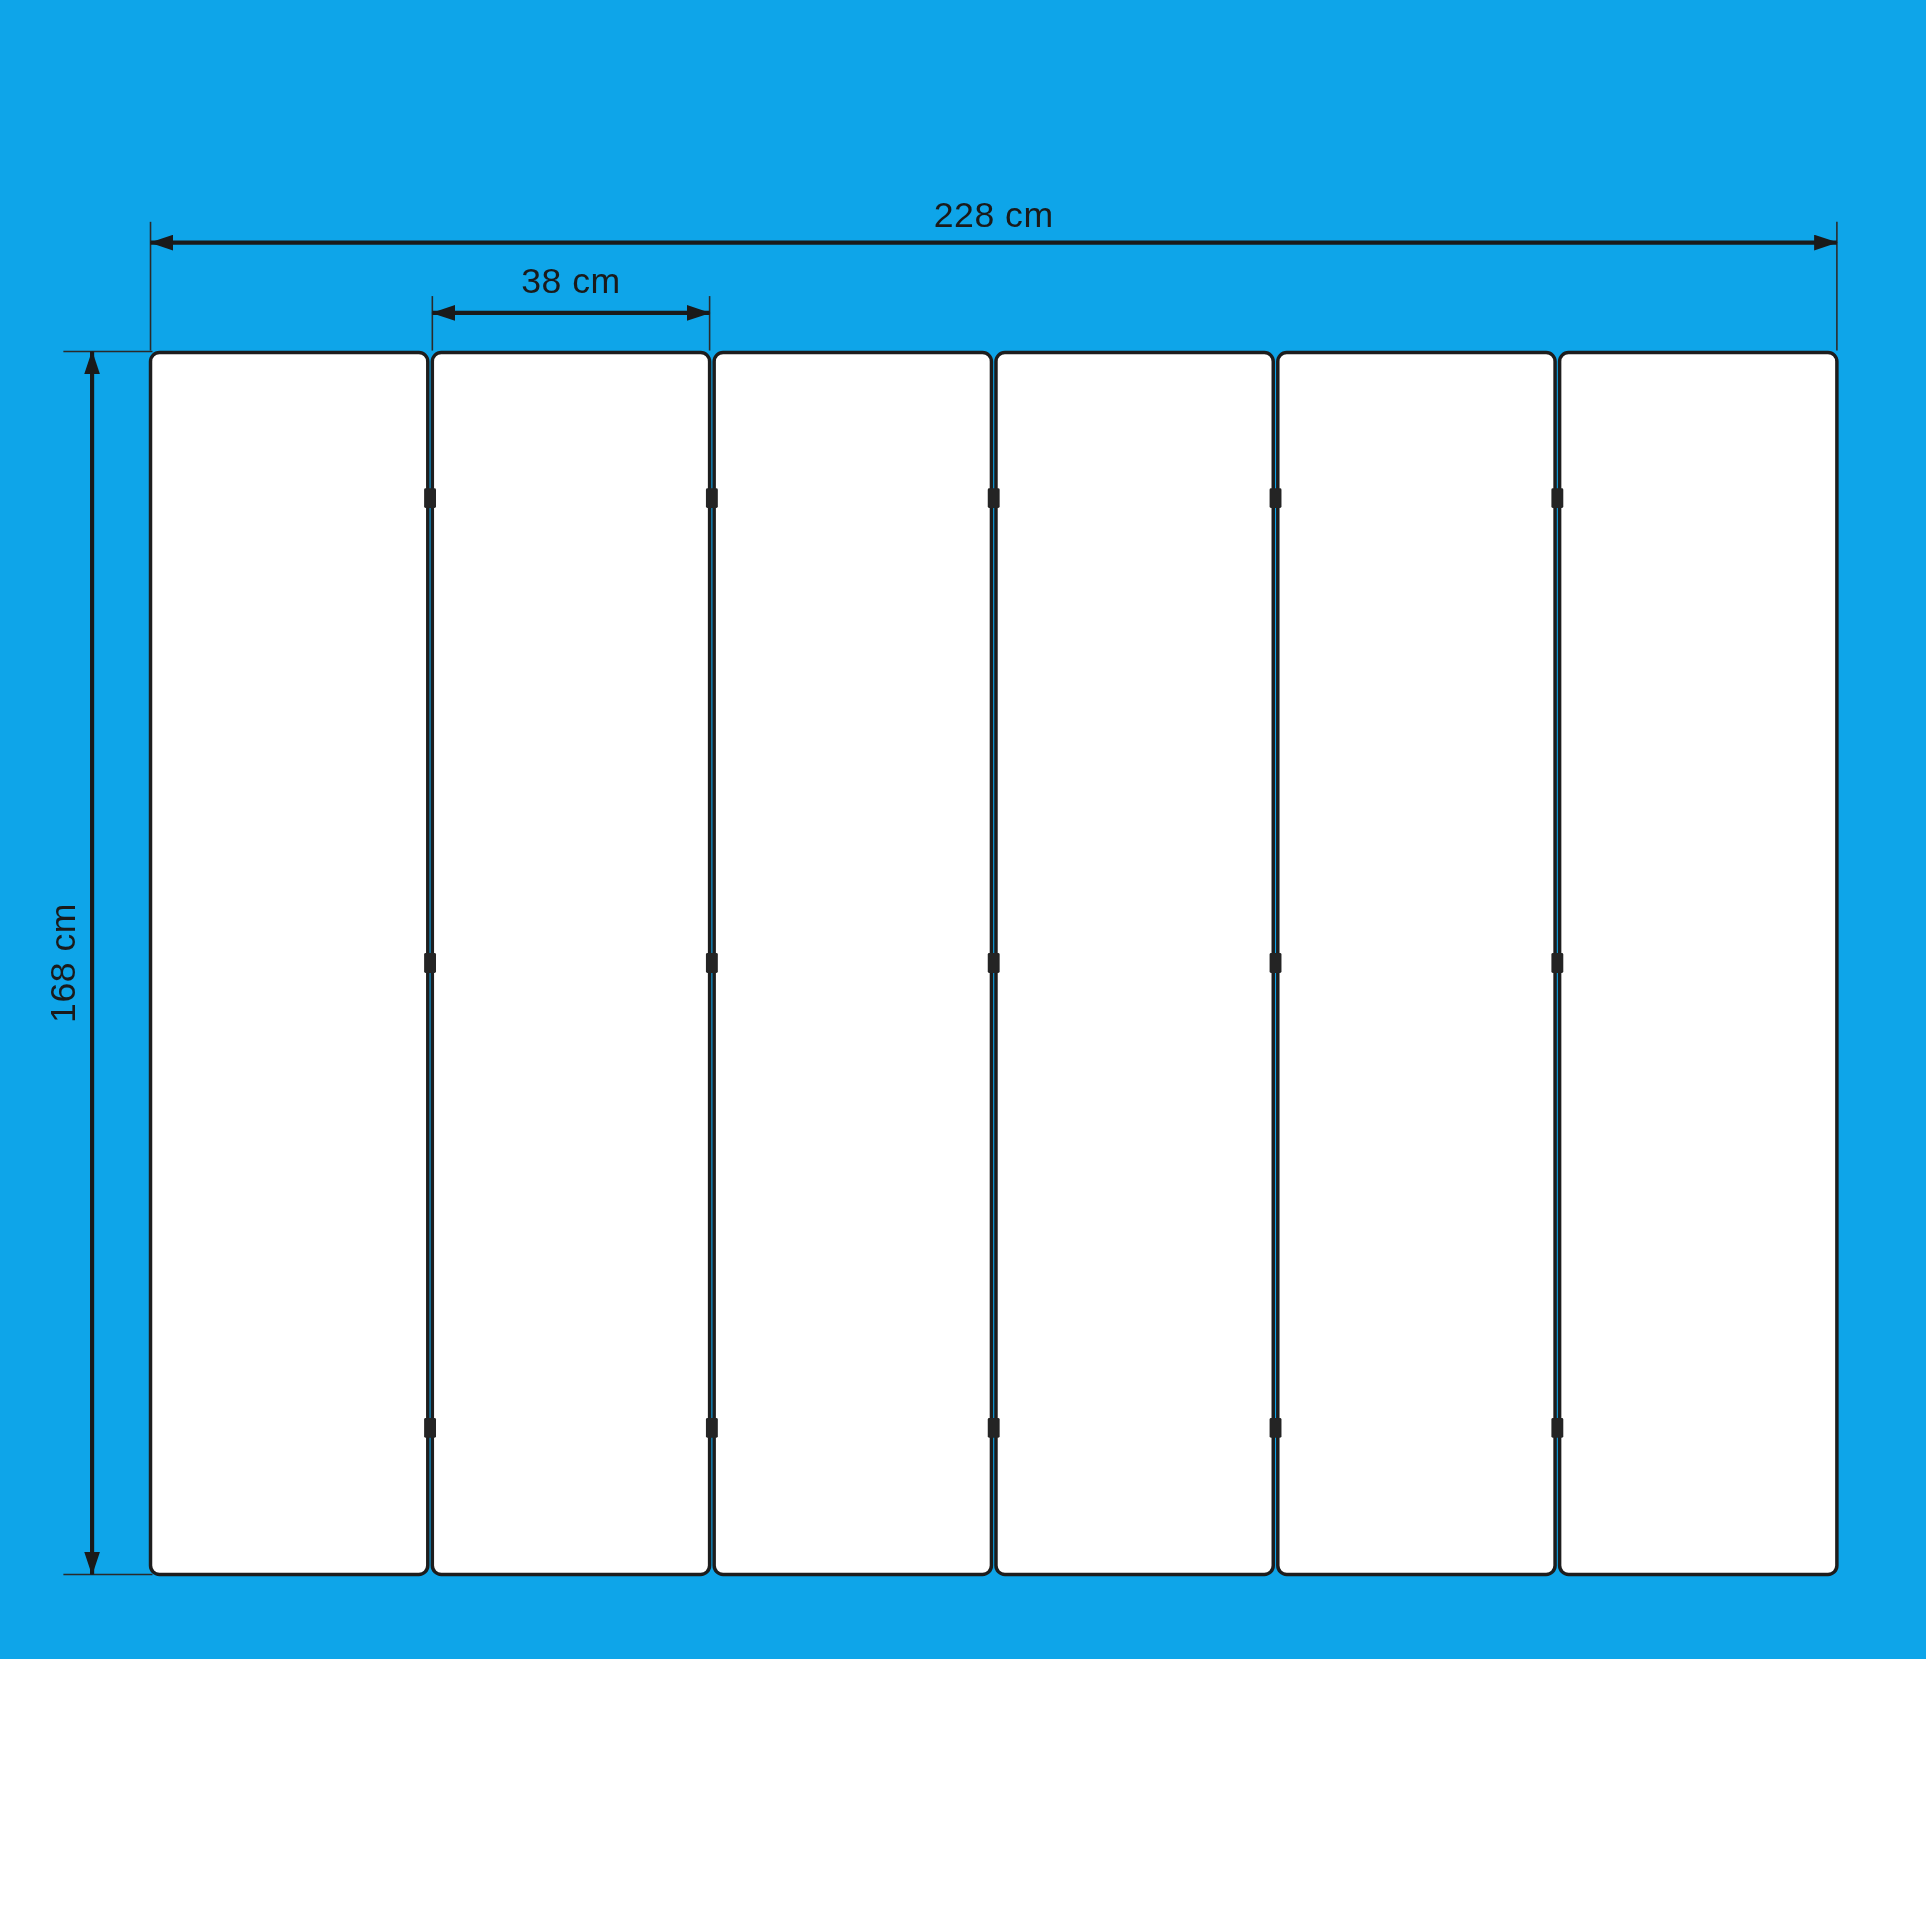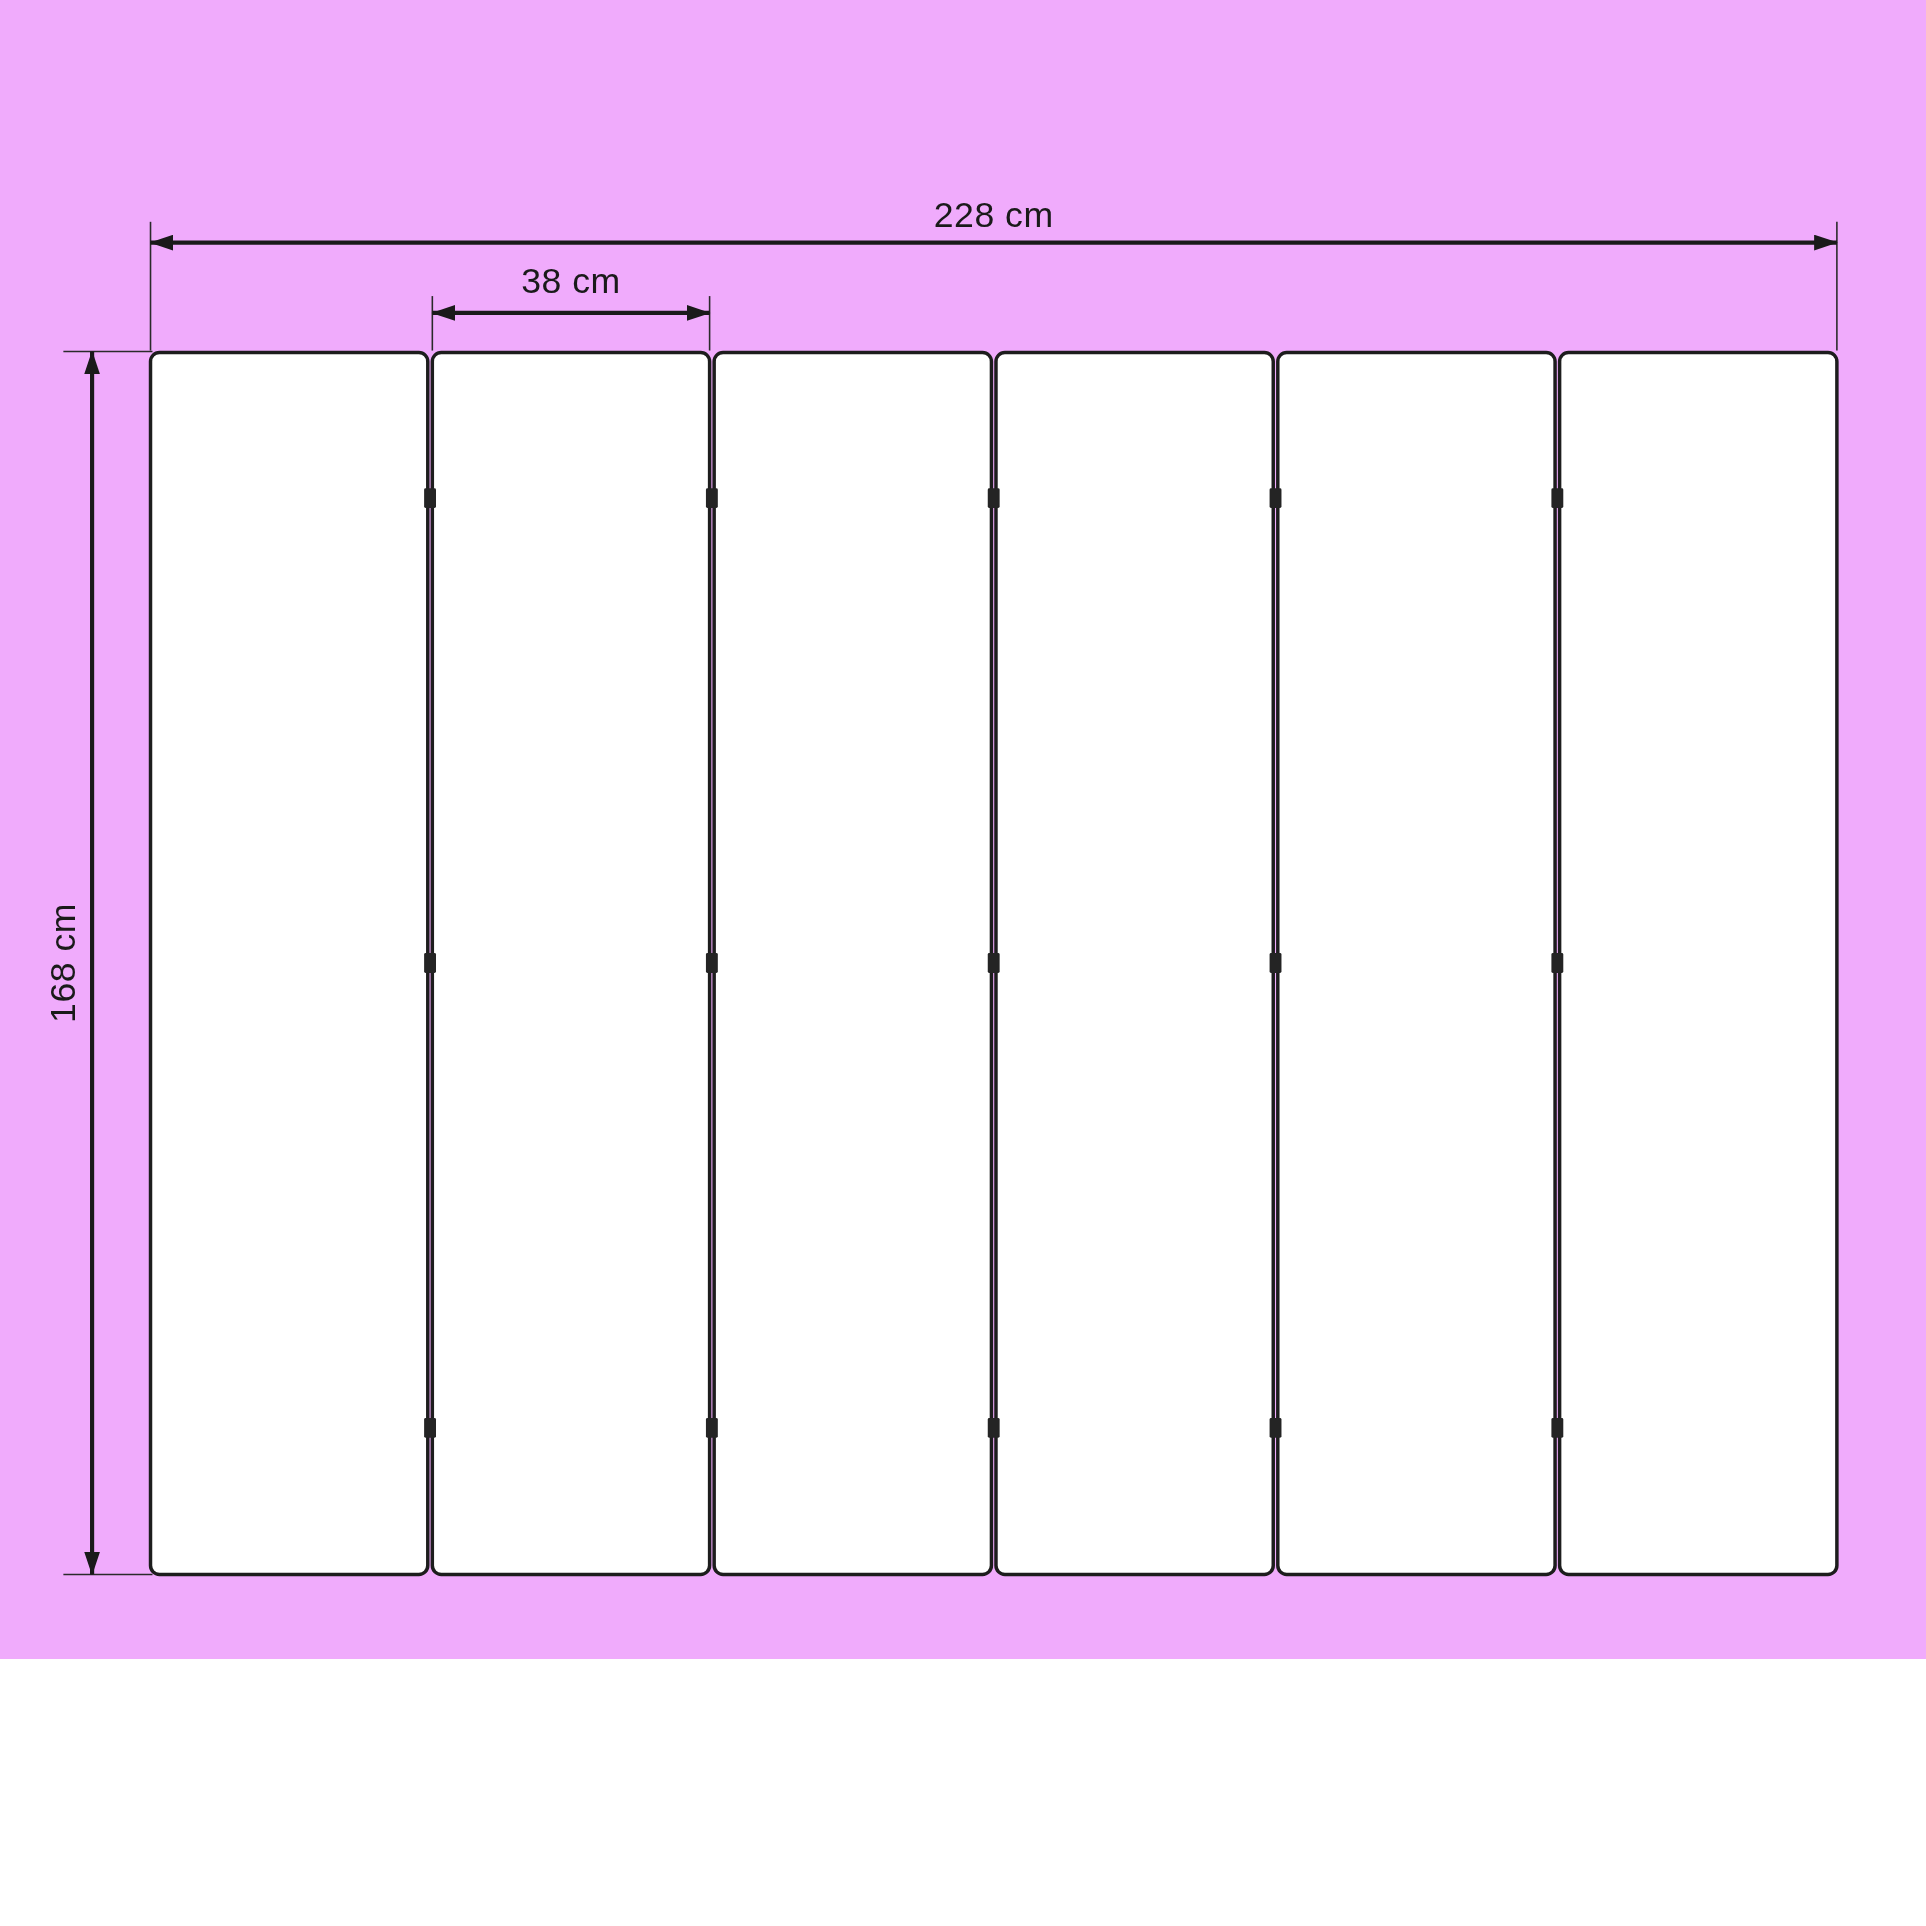--- a/index.html
+++ b/index.html
@@ -4,21 +4,21 @@
 <style>
   html, body {
     margin: 0;
     padding: 0;
     background: #ffffff;
   }
   .canvas {
     position: relative;
     width: 1927px;
     height: 1659px;
-    background: #f0abfc;
+    background: #0ea5e9;
     font-family: "Liberation Sans", "DejaVu Sans", sans-serif;
   }
   svg { display: block; }
   .panel {
     fill: #ffffff;
     stroke: #1d1d1d;
     stroke-width: 3.5;
   }
   .connector {
     fill: #242424;

